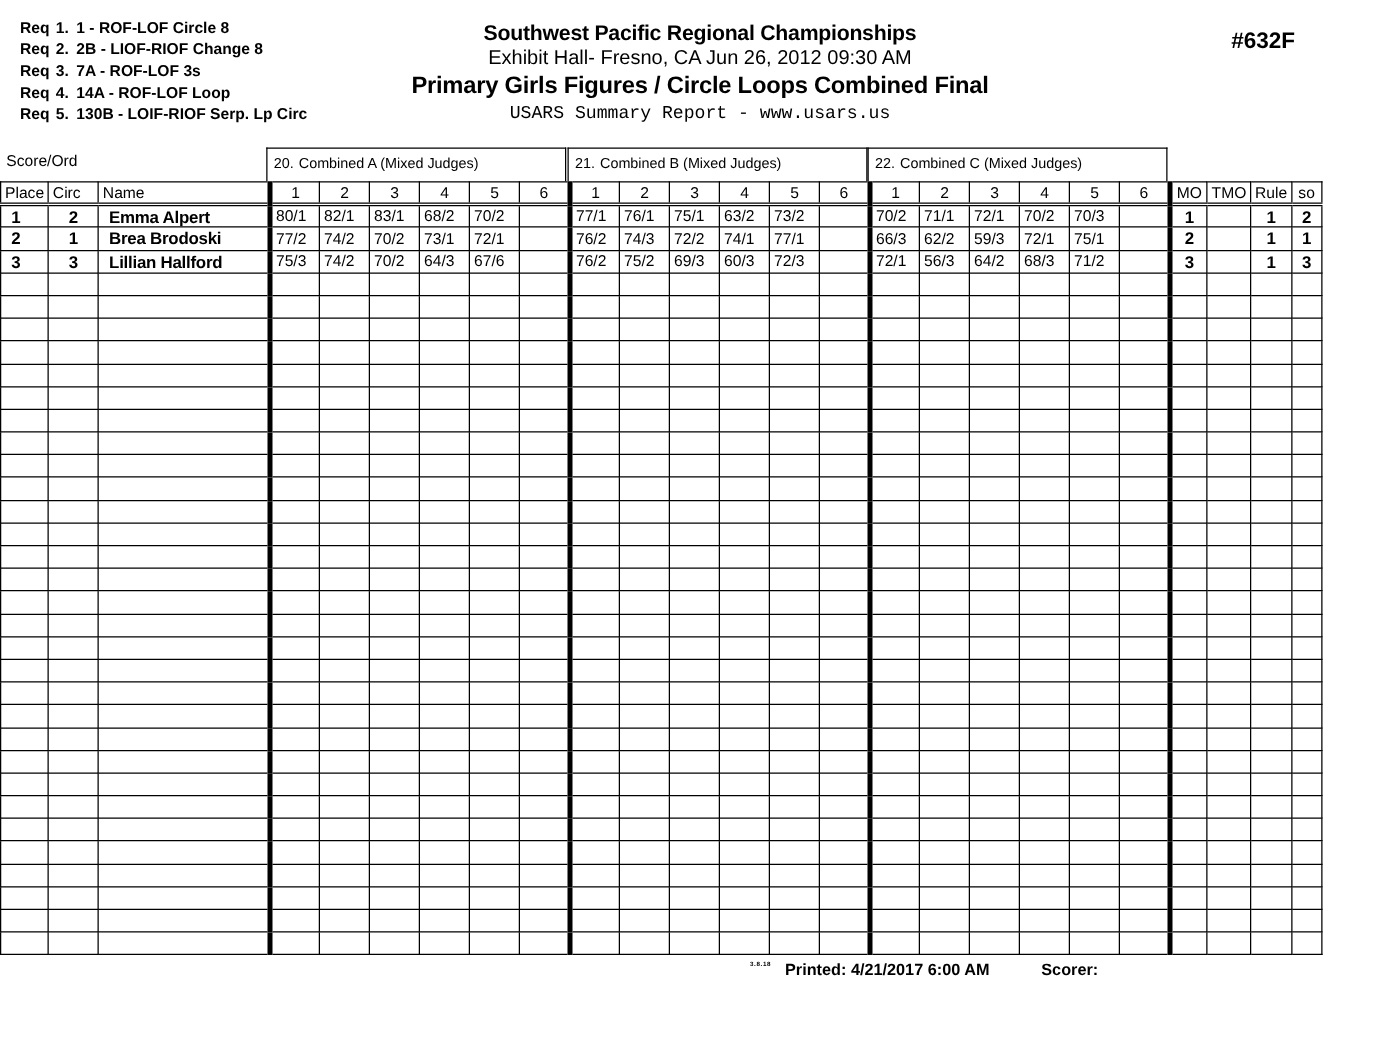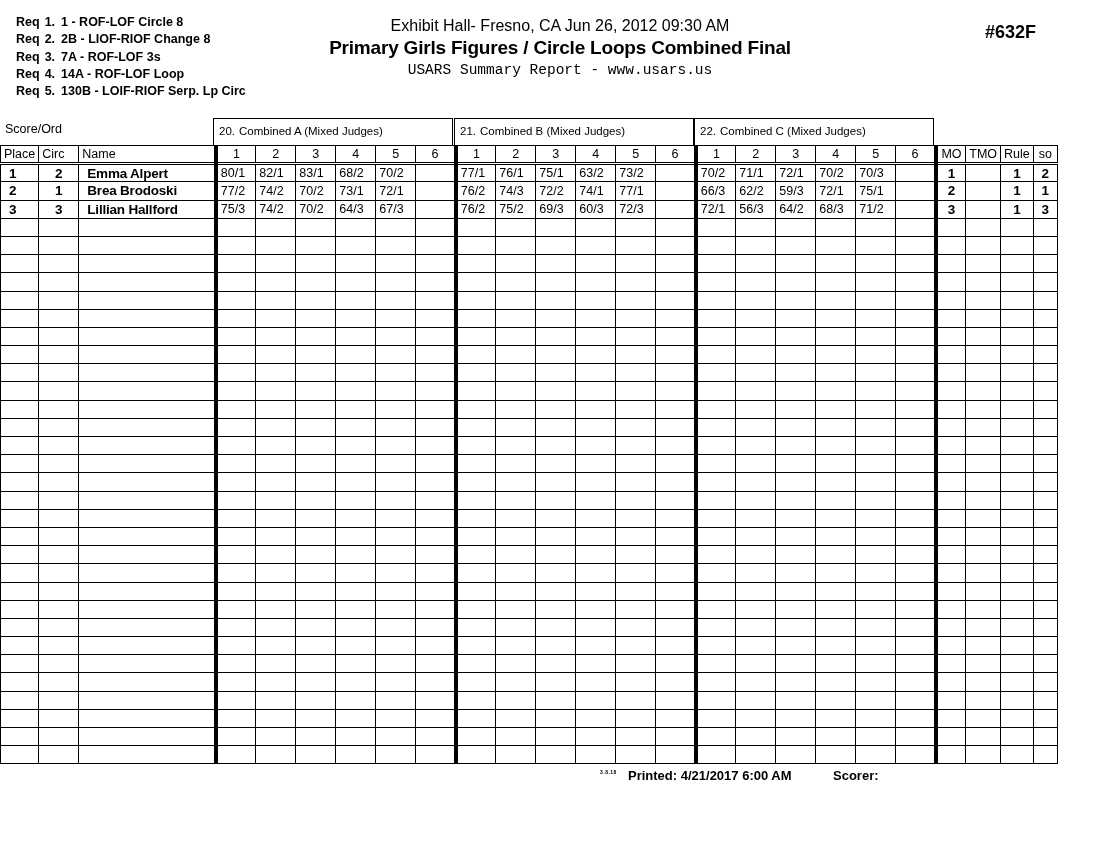--- a/index.html
+++ b/index.html
@@ -184,20 +184,21 @@
 
   <div class="reqs" id="reqs">
       <span class="req-line"><span class="req-lbl">Req</span><span class="req-num">1.</span><span class="req-txt">1 - ROF-LOF Circle 8</span></span>
       <span class="req-line"><span class="req-lbl">Req</span><span class="req-num">2.</span><span class="req-txt">2B - LIOF-RIOF Change 8</span></span>
       <span class="req-line"><span class="req-lbl">Req</span><span class="req-num">3.</span><span class="req-txt">7A - ROF-LOF 3s</span></span>
       <span class="req-line"><span class="req-lbl">Req</span><span class="req-num">4.</span><span class="req-txt">14A - ROF-LOF Loop</span></span>
       <span class="req-line"><span class="req-lbl">Req</span><span class="req-num">5.</span><span class="req-txt">130B - LOIF-RIOF Serp. Lp Circ</span></span>
     </div>
 
   <div class="titles">
+    <div class="title-main">Southwest Pacific Regional Championships</div>
     <div class="title-sub">Exhibit Hall-  Fresno, CA  Jun 26, 2012  09:30 AM</div>
     <div class="title-event">Primary Girls Figures / Circle Loops Combined Final</div>
     <div class="title-org">USARS Summary Report - www.usars.us</div>
   </div>
 
   <div class="event-code">#632F</div>
 </div>
 
 <div class="band">
   <div class="scoreord">Score/Ord</div>
@@ -321,21 +322,21 @@
         <td>1</td>
       </tr>
       <tr class="data-row">
         <td class="nm">3</td>
         <td>3</td>
         <td class="nm">Lillian Hallford</td>
         <td class="sc sep-l">75/3</td>
         <td class="sc">74/2</td>
         <td class="sc">70/2</td>
         <td class="sc">64/3</td>
-        <td class="sc">67/3</td>
+        <td class="sc">67/6</td>
         <td class="sc"></td>
         <td class="sc sep-l">76/2</td>
         <td class="sc">75/2</td>
         <td class="sc">69/3</td>
         <td class="sc">60/3</td>
         <td class="sc">72/3</td>
         <td class="sc"></td>
         <td class="sc sep-l">72/1</td>
         <td class="sc">56/3</td>
         <td class="sc">64/2</td>

